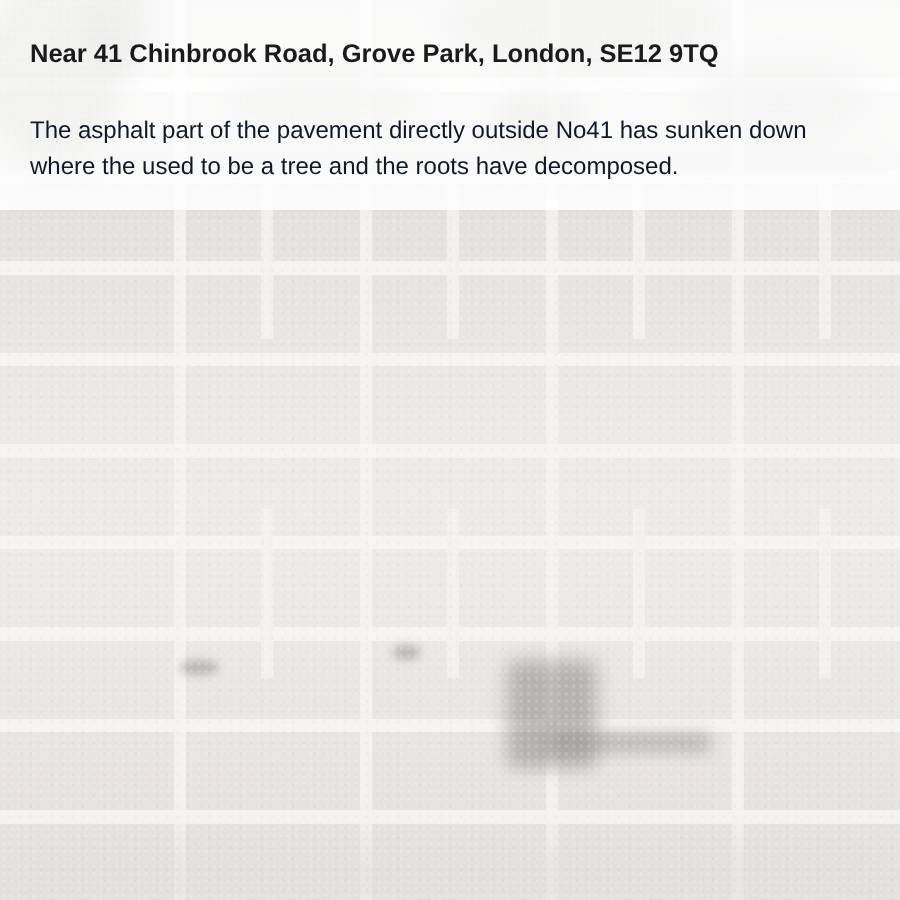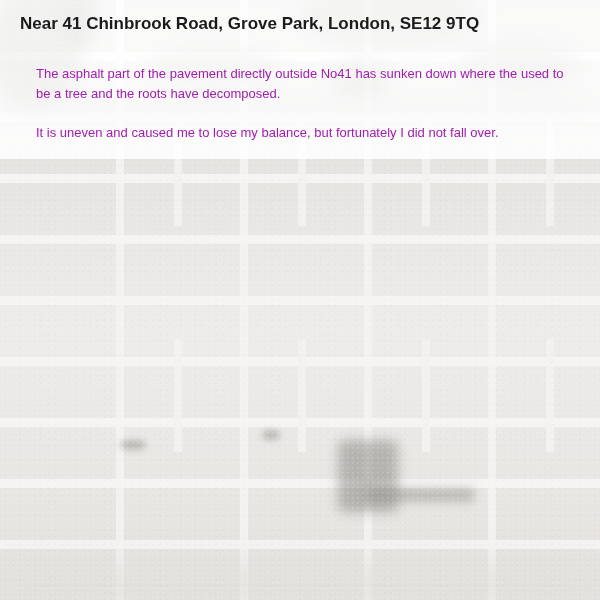--- a/index.html
+++ b/index.html
@@ -105,38 +105,38 @@
   
   .overlay {
     position: absolute;
     left: 0;
     top: 0;
     width: 600px;
     padding: 0;
   }
   .title-band {
     background: rgba(255,255,255,0.86);
-    padding: 14px 20px 12px 20px;
+    padding: 26px 20px 12px 20px;
   }
   .title {
     margin: 0;
     font-size: 17px;
     font-weight: bold;
     color: #1b1b1b;
     line-height: 1.2;
   }
   .body-band {
     background: rgba(255,255,255,0.86);
     padding: 18px 20px 16px 20px;
   }
   .body-band p {
-    margin: 0 0 20px 16px;
-    font-size: 13px;
+    margin: 0 0 20px 0;
+    font-size: 16px;
     line-height: 1.5;
-    color: #a21caf;
+    color: #0f172a;
     max-width: 560px;
   }
   .body-band p:last-child {
     margin-bottom: 0;
   }
 </style>
 </head>
 <body>
 
 <div class="card">
@@ -158,17 +158,16 @@
     <div class="smudge s12"></div>
     <div class="grain"></div>
   </div>
 
   <div class="overlay">
     <div class="title-band">
       <h1 class="title">Near 41 Chinbrook Road, Grove Park, London, SE12 9TQ</h1>
     </div>
     <div class="body-band">
       <p>The asphalt part of the pavement directly outside No41 has sunken down where the used to be a tree and the roots have decomposed.</p>
-      <p>It is uneven and caused me to lose my balance, but fortunately I did not fall over.</p>
     </div>
   </div>
 
 </div>
 
 </body></html>

